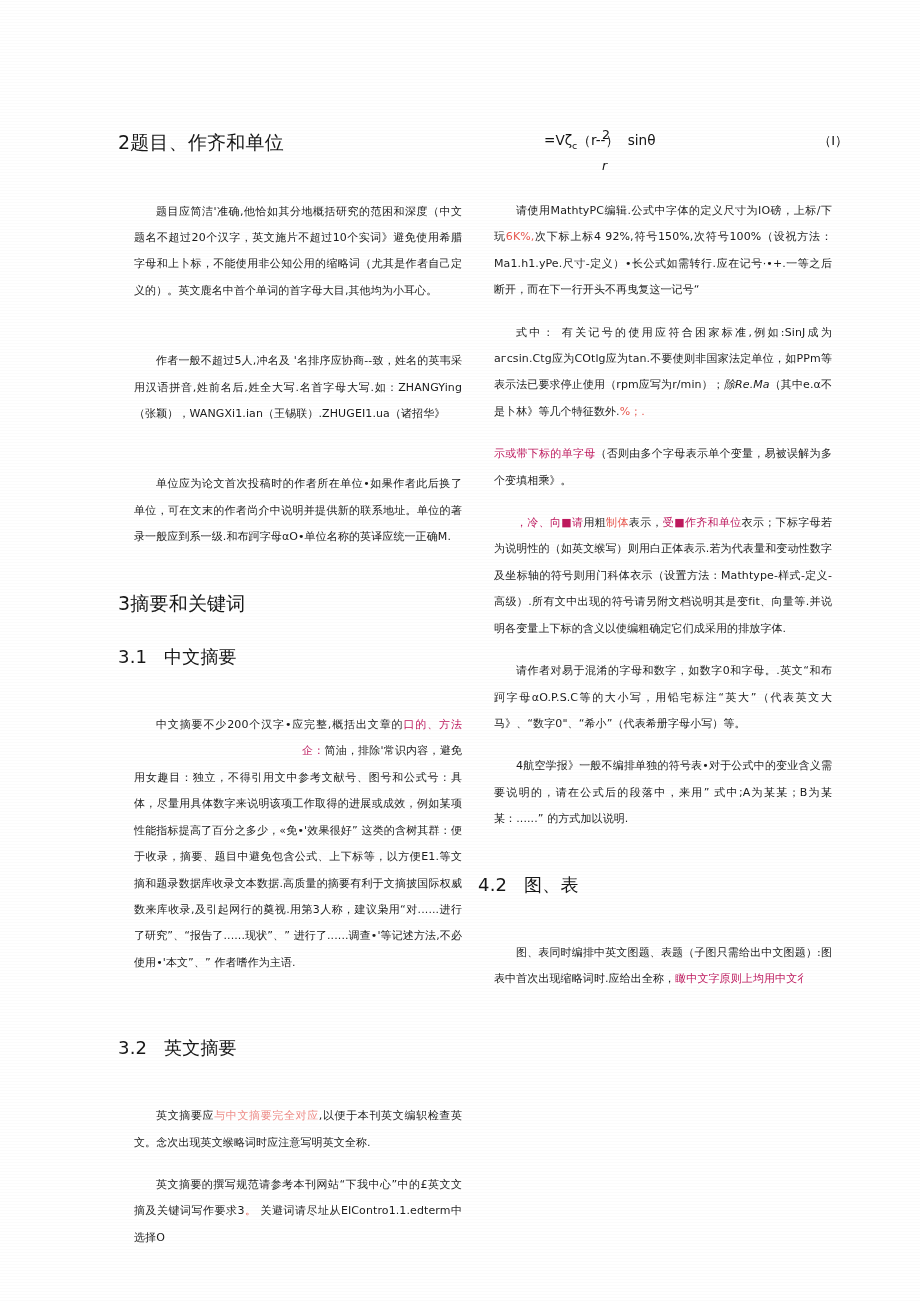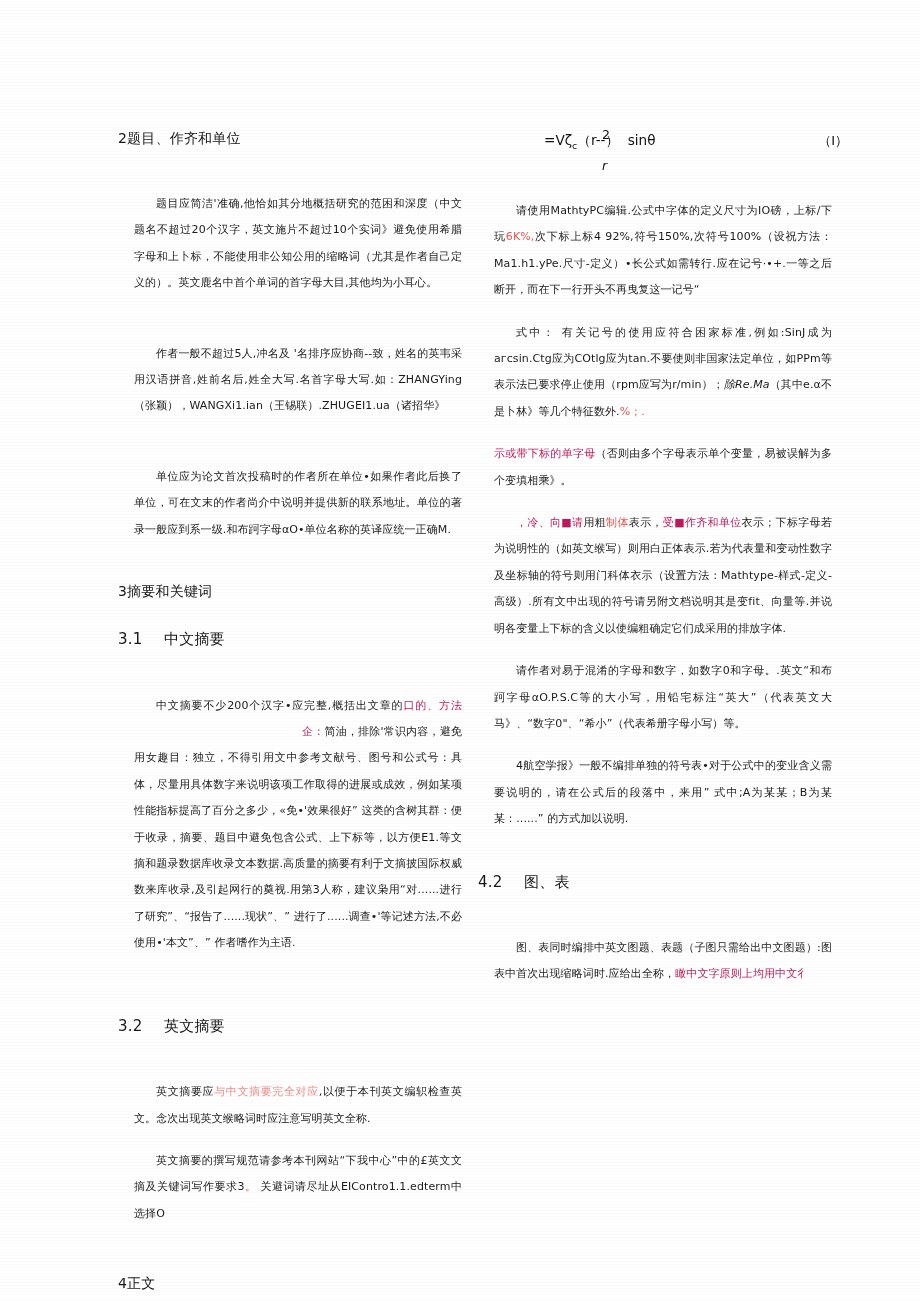--- a/index.html
+++ b/index.html
@@ -25,28 +25,28 @@
   .col {
     position: absolute;
     top: 0;
     width: 360px;
   }
   .col-left  { left: 118px; }
   .col-right { left: 478px; width: 370px; }
 
   
   .heading {
-    font-size: 14px;
+    font-size: 19px;
     line-height: 1.5;
     color: #171717;
     margin: 0 0 4px 0;
     letter-spacing: 0.2px;
   }
   .subheading {
-    font-size: 15px;
+    font-size: 18px;
     line-height: 1.5;
     color: #171717;
     margin: 0 0 4px 0;
     letter-spacing: 0.2px;
   }
   .subheading .num { display: inline-block; min-width: 46px; }
 
   p.para {
     font-size: 11px;
     line-height: 26.4px;

